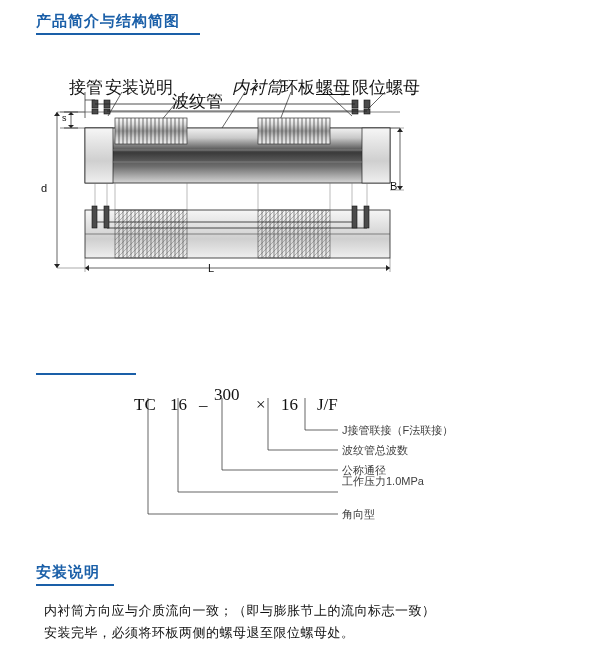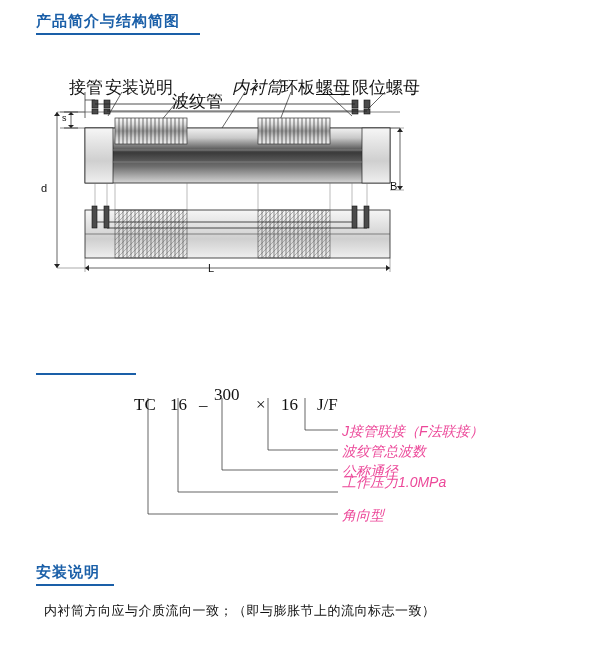--- a/index.html
+++ b/index.html
@@ -21,21 +21,21 @@
 
   
   .diagram{position:absolute;left:0;top:0;width:600px;height:652px;pointer-events:none;}
 
   .callout{
     position:absolute;font-size:17px;color:#111;white-space:nowrap;
   }
 
   
   .code-row{position:absolute;font-size:17px;color:#111;white-space:nowrap;font-family:"Liberation Serif","DejaVu Serif",serif;margin-top:11px;}
-  .code-label{position:absolute;font-size:14px;color:#ec4899;white-space:nowrap;font-style:italic;}
+  .code-label{position:absolute;font-size:11px;color:#404040;white-space:nowrap;}
 
   
   .install-line{
     position:absolute;font-size:13px;color:#111;white-space:nowrap;
     letter-spacing:0.5px;
   }
   .dim-label{position:absolute;font-size:11px;color:#111;}
 </style>
 </head>
 <body>
@@ -287,14 +287,15 @@
   <div class="code-label" style="left:342px;top:423px;">J接管联接（F法联接）</div>
   <div class="code-label" style="left:342px;top:443px;">波纹管总波数</div>
   <div class="code-label" style="left:342px;top:463px;">公称通径</div>
   <div class="code-label" style="left:342px;top:474px;">工作压力1.0MPa</div>
   <div class="code-label" style="left:342px;top:507px;">角向型</div>
 
   <div class="section-title" style="left:36px;top:563px;">安装说明</div>
   <div class="rule" style="left:36px;top:584px;width:78px;"></div>
 
   <div class="install-line" style="left:44px;top:602px;">内衬筒方向应与介质流向一致；（即与膨胀节上的流向标志一致）</div>
+  <div class="install-line" style="left:44px;top:624px;">安装完毕，必须将环板两侧的螺母退至限位螺母处。</div>
 
 </div>
 
 </body></html>

